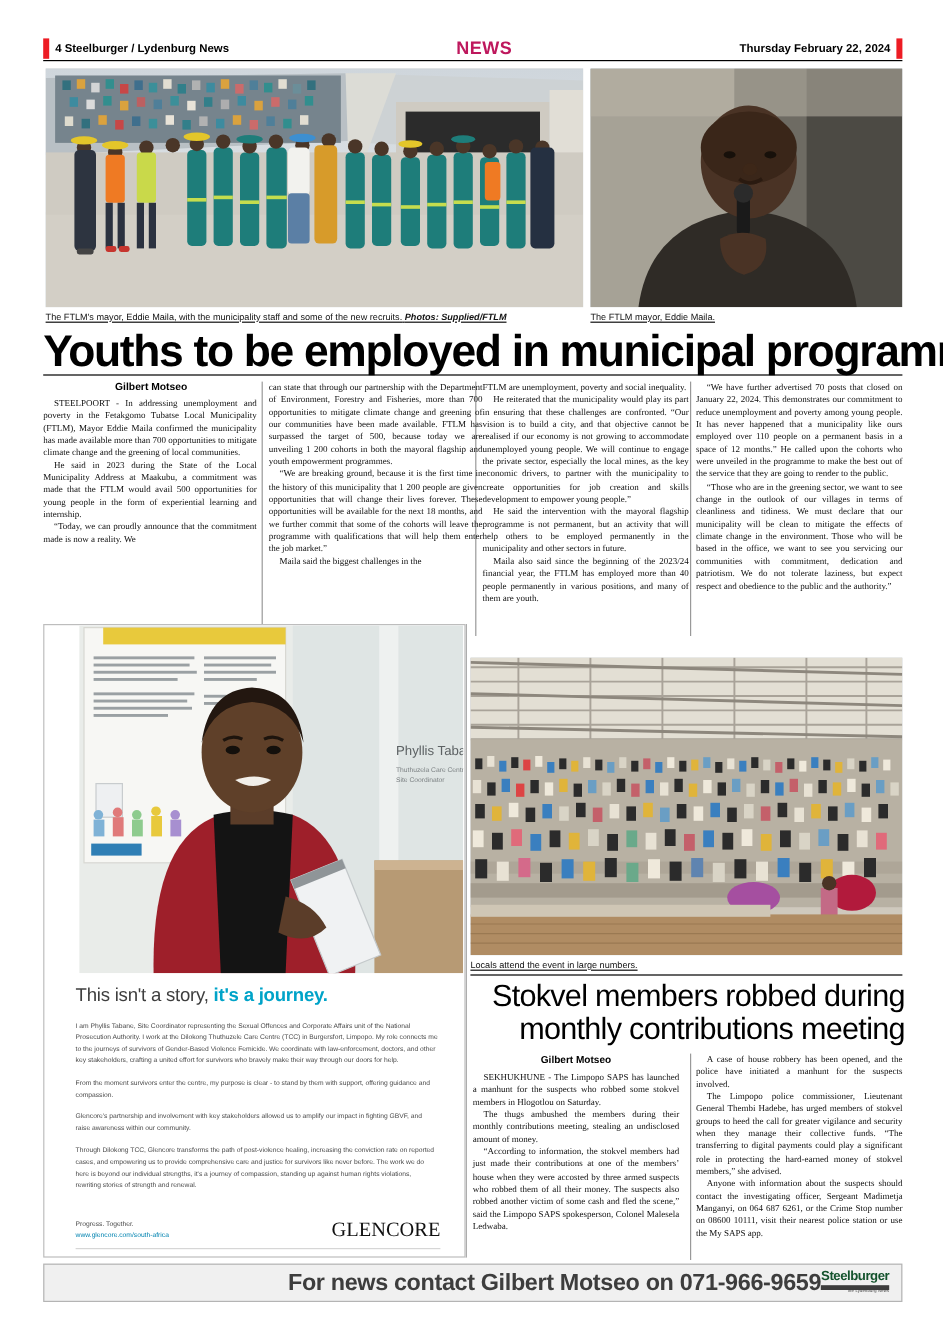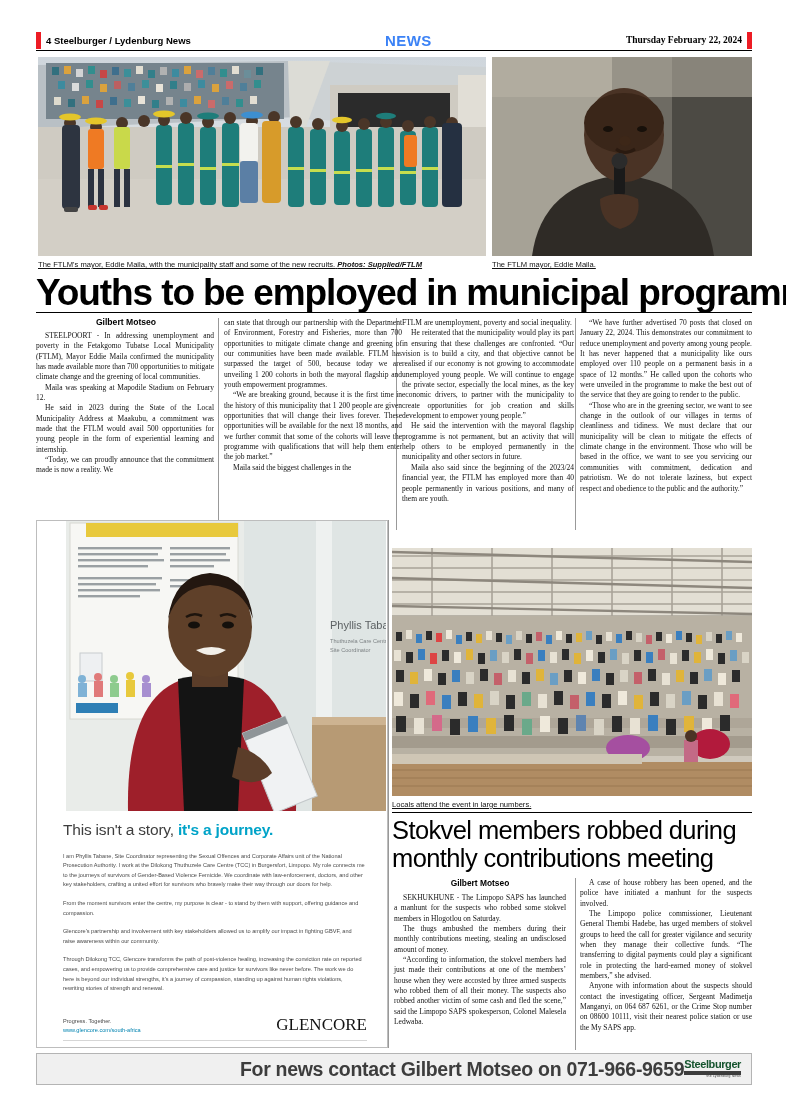--- a/index.html
+++ b/index.html
@@ -26,24 +26,24 @@
     width: 5px; height: 17px; background: #ed1c24; flex: 0 0 auto;
   }
   .mast-left-text {
     font-family: "Liberation Sans", sans-serif;
     font-size: 9.5px; font-weight: 700; color: #000;
     margin-left: 5px; white-space: nowrap;
   }
   .mast-center {
     flex: 1 1 auto; text-align: center;
     font-family: "Liberation Sans", sans-serif;
-    font-size: 15px; font-weight: 700; letter-spacing: .4px; color: #3b82f6;
+    font-size: 15px; font-weight: 700; letter-spacing: .4px; color: #be185d;
   }
   .mast-right-text {
-    font-family: Liberation Serif, serif;
+    font-family: Liberation Sans, sans-serif;
     font-size: 9.5px; font-weight: 700; color: #000;
     margin-right: 5px; white-space: nowrap;
   }
   .mast-hr {
     position: absolute; left: 36px; top: 50px; width: 716px;
     height: 1px; background: #000;
   }
 
   
   .photo { position: absolute; overflow: hidden; background: #cfd4d8; }
@@ -160,20 +160,21 @@
     background: #000;
   }
   .headline-sk {
     position: absolute; left: 392px; top: 817px; width: 362px;
     font-family: "Liberation Sans", sans-serif;
     font-weight: 400;
     font-size: 25.5px;
     line-height: 1.08;
     letter-spacing: -0.6px;
     color: #000;
+    text-align: right;
   }
   .byline-sk {
     position: absolute; left: 392px; top: 878px; width: 176px;
     text-align: center;
     font-family: "Liberation Sans", sans-serif;
     font-size: 8.4px; font-weight: 700; color: #000;
   }
   #sk1 { position: absolute; left: 394px; top: 893px; width: 172px;
          font-family: "Liberation Serif", serif; font-size: 7.5px;
          line-height: 1.38; color: #111; text-align: justify; }
@@ -425,21 +426,20 @@
   <h1 class="headline-main">Youths to be employed in municipal programmes</h1>
   <div class="rule-under-headline"></div>
   <div class="byline">Gilbert Motseo</div>
 
   <div class="vrule" id="vr1"></div>
   <div class="vrule" id="vr2"></div>
   <div class="vrule" id="vr3"></div>
 
   <div class="col" id="c1">
     <p>STEELPOORT - In addressing unemployment and poverty in the Fetakgomo Tubatse Local Municipality (FTLM), Mayor Eddie Maila confirmed the municipality has made available more than 700 opportunities to mitigate climate change and the greening of local communities.</p>
-    <p>Maila was speaking at Mapodile Stadium on February 12.</p>
     <p>He said in 2023 during the State of the Local Municipality Address at Maakubu, a commitment was made that the FTLM would avail 500 opportunities for young people in the form of experiential learning and internship.</p>
     <p>“Today, we can proudly announce that the commitment made is now a reality. We</p>
   </div>
 
   <div class="col" id="c2">
     <p class="noindent">can state that through our partnership with the Department of Environment, Forestry and Fisheries, more than 700 opportunities to mitigate climate change and greening of our communities have been made available. FTLM has surpassed the target of 500, because today we are unveiling 1 200 cohorts in both the mayoral flagship and youth empowerment programmes.</p>
     <p>“We are breaking ground, because it is the first time in the history of this municipality that 1 200 people are given opportunities that will change their lives forever. These opportunities will be available for the next 18 months, and we further commit that some of the cohorts will leave the programme with qualifications that will help them enter the job market.”</p>
     <p>Maila said the biggest challenges in the</p>
   </div>
 

